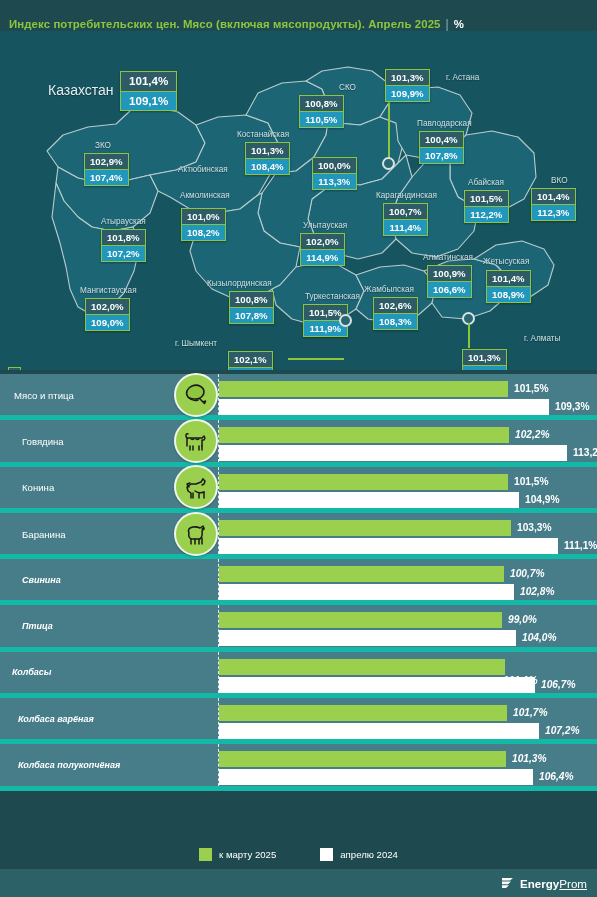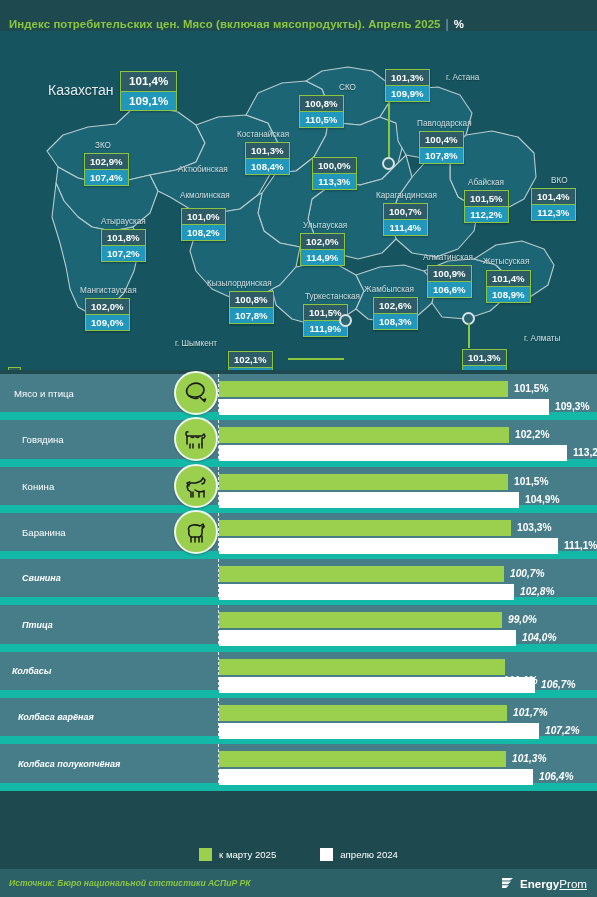--- a/index.html
+++ b/index.html
@@ -64,21 +64,21 @@
   .maplegend .sw{
     width:13px;height:13px;border:1.4px solid #8cc63f;margin-right:6px;box-sizing:border-box;
   }
   .maplegend .sw.m{background:#2d5c66;}
   .maplegend .lb{font-size:8.6px;color:#e8f1f2;white-space:nowrap;}
 
   
   .bars{position:absolute;left:0;top:374px;width:597px;}
   .brow{
     position:relative;width:597px;height:46.3px;
-    background:#477d89;border-bottom:8px solid #14b8a6;
+    background:#477d89;border-bottom:5px solid #14b8a6;
     box-sizing:border-box;
   }
   .brow .blabel{
     position:absolute;left:14px;top:50%;transform:translateY(-50%);
     font-size:9.6px;color:#ffffff;white-space:nowrap;
   }
   .brow .blabel.ital{font-style:italic;font-weight:bold;font-size:9px;}
   .brow .blabel.indent{left:22px;}
   .brow .blabel.indent2{left:18px;}
   .icon-circle{
@@ -359,21 +359,21 @@
               <path d="M6 12 h15 l2 -2 l1 2 l-1 2 h-2 v6 M6 12 v8"></path>
               <path d="M9 20 v4 M12 20 v4 M18 20 v4 M21 20 v4"></path>
               <path d="M6 12 C4 10,5 7,7 8"></path>
               <path d="M10 13 q1.5 1 3 0 M15 13 q1.5 1 3 0"></path>
             </g>
           </svg>
       </div>
       <div class="axis"></div>
       <div class="barzone">
         <div class="bar g" style="width:290px;"></div>
-        <div class="bval g" style="left:296px;">102,2%</div>
+        <div class="bval g" style="left:296px;font-style:italic;">102,2%</div>
         <div class="bar w" style="width:348px;"></div>
         <div class="bval w" style="left:354px;">113,2%</div>
       </div>
     </div>
 
     <div class="brow">
       <div class="blabel indent">Конина</div>
       <div class="icon-circle">
         <svg width="30" height="30" viewBox="0 0 30 30">
             <g fill="none" stroke="#1a1a1a" stroke-width="1.5" stroke-linecap="round" stroke-linejoin="round">
@@ -475,21 +475,20 @@
       <span class="sw g"></span>
       <span class="lb">к марту 2025</span>
     </div>
     <div class="item">
       <span class="sw w"></span>
       <span class="lb">апрелю 2024</span>
     </div>
   </div>
 
   <div class="footer">
-    <div class="src">Источник: Бюро национальной стстистики АСПиР РК</div>
     <div class="brand">
       <svg class="bmark" width="17" height="17" viewBox="0 0 17 17">
         <path d="M3 3 h11 l-3 2.6 H3 Z M3 6.6 h9 l-3 2.6 H3 Z M3 10.2 h7 l-3 2.8 H3 Z" fill="#ffffff"></path>
       </svg>
       <span class="btxt"><span>Energy</span><span class="lt">Prom</span></span>
     </div>
   </div>
 
 </div>
 

